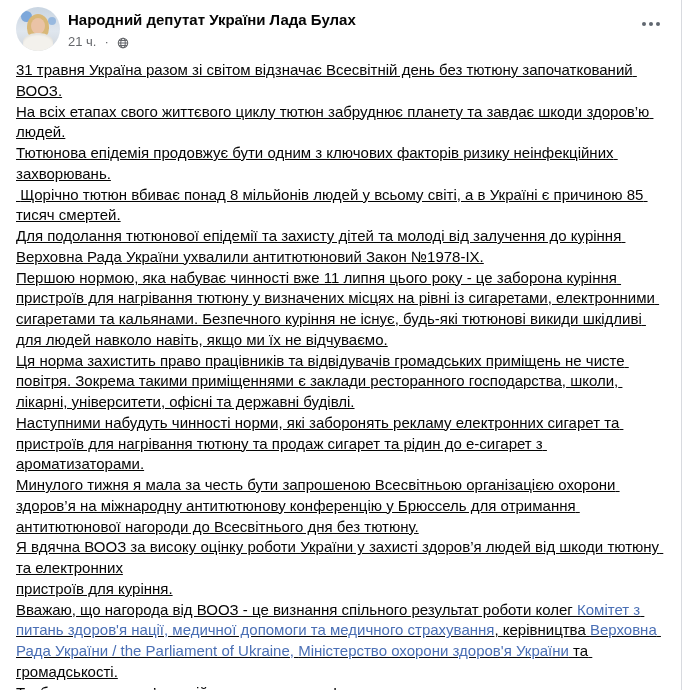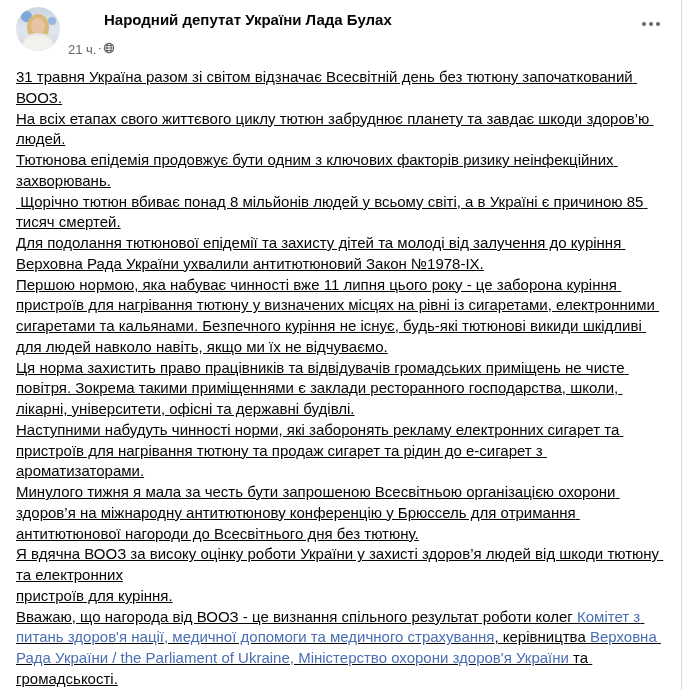--- a/index.html
+++ b/index.html
@@ -46,25 +46,24 @@
     background:#eac3a6;
   }
   .avatar .body-shape{
     position:absolute;left:7px;top:26px;width:30px;height:20px;border-radius:45% 45% 0 0;
     background:#f3f1ec;box-shadow:inset 0 2px 2px rgba(0,0,0,.06);
   }
   .head-text{margin-left:8px;padding-top:3px;min-width:0;}
   .author{
     font-size:15px;font-weight:700;line-height:19px;color:var(--text);
     cursor:pointer;
-    margin-left:36px;
   }
   .meta{
-    display:flex;align-items:flex-start;gap:1px;
-    font-size:13px;color:var(--muted);line-height:17px;margin-top:12px;
+    display:flex;align-items:center;gap:8px;
+    font-size:13px;color:var(--muted);line-height:17px;margin-top:4px;
   }
   .meta .dot{font-size:13px;line-height:13px;}
   .globe{display:inline-block;width:12px;height:12px;}
   .more-btn{
     position:absolute;right:14px;top:12px;
     width:32px;height:24px;border:none;background:transparent;
     display:flex;align-items:center;justify-content:center;gap:3px;
     cursor:pointer;border-radius:50%;
   }
   .more-btn i{

